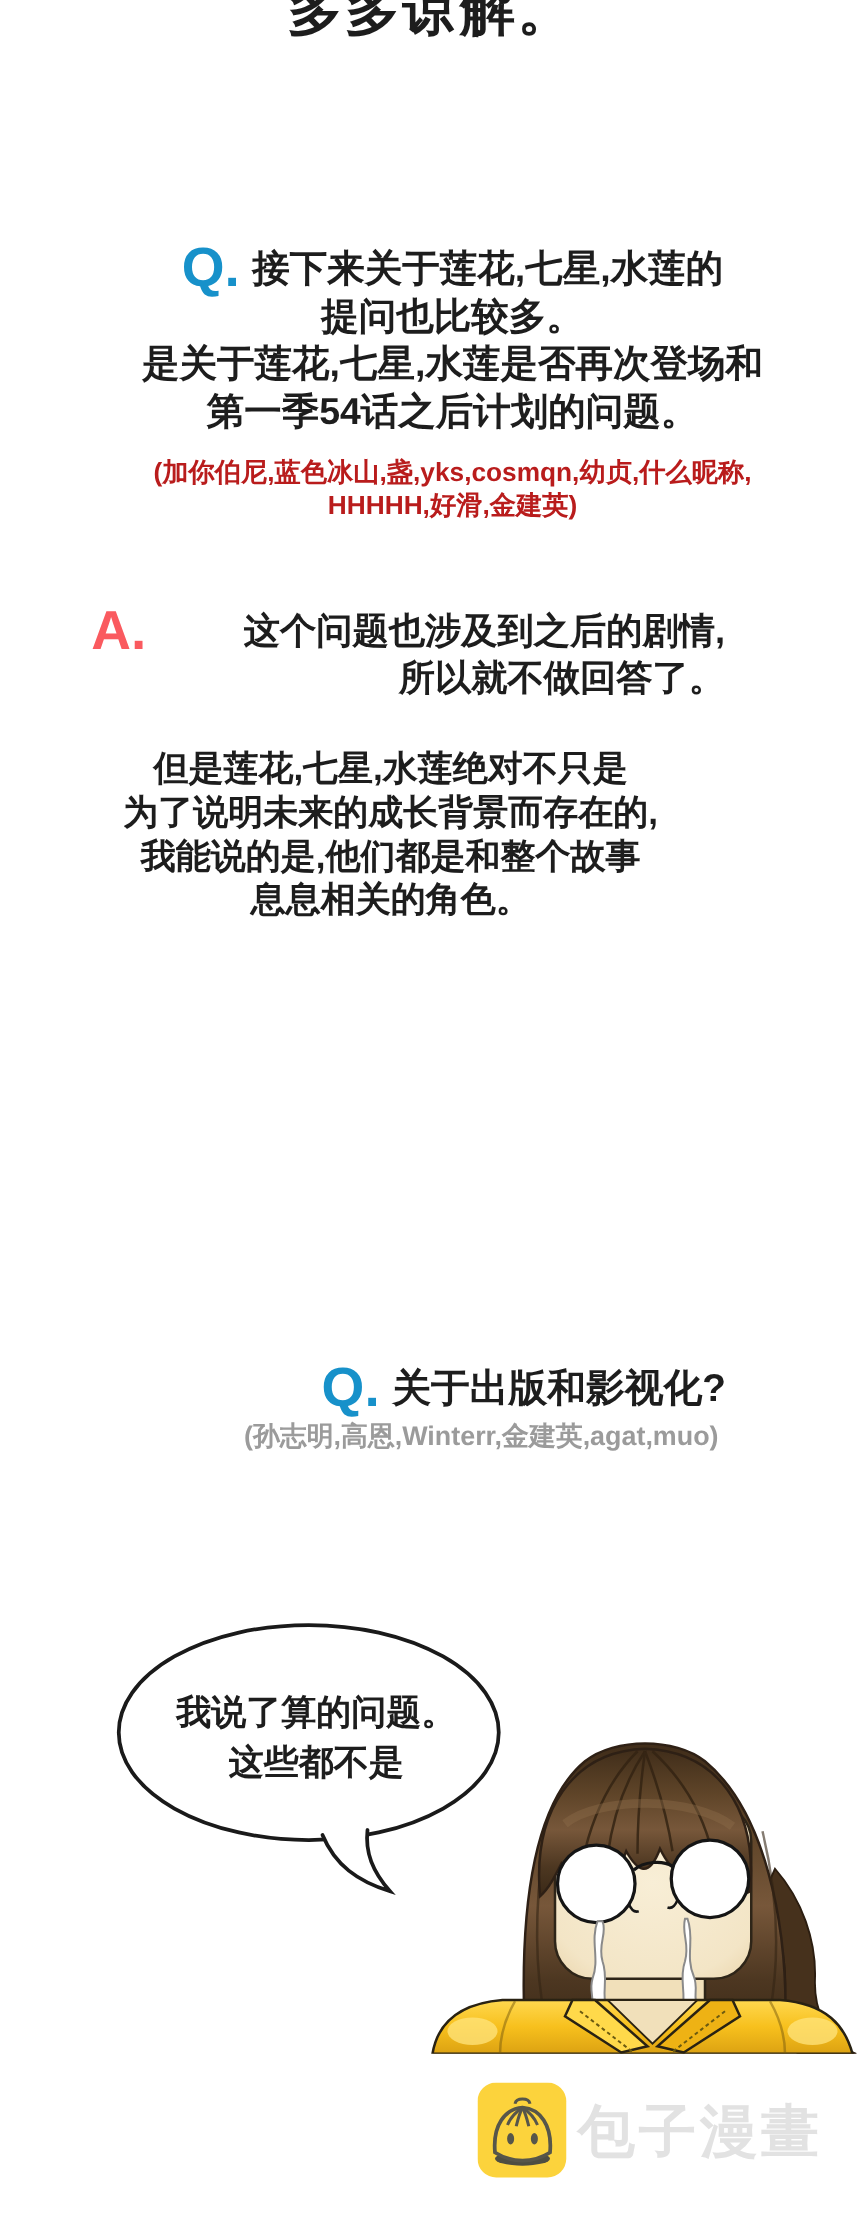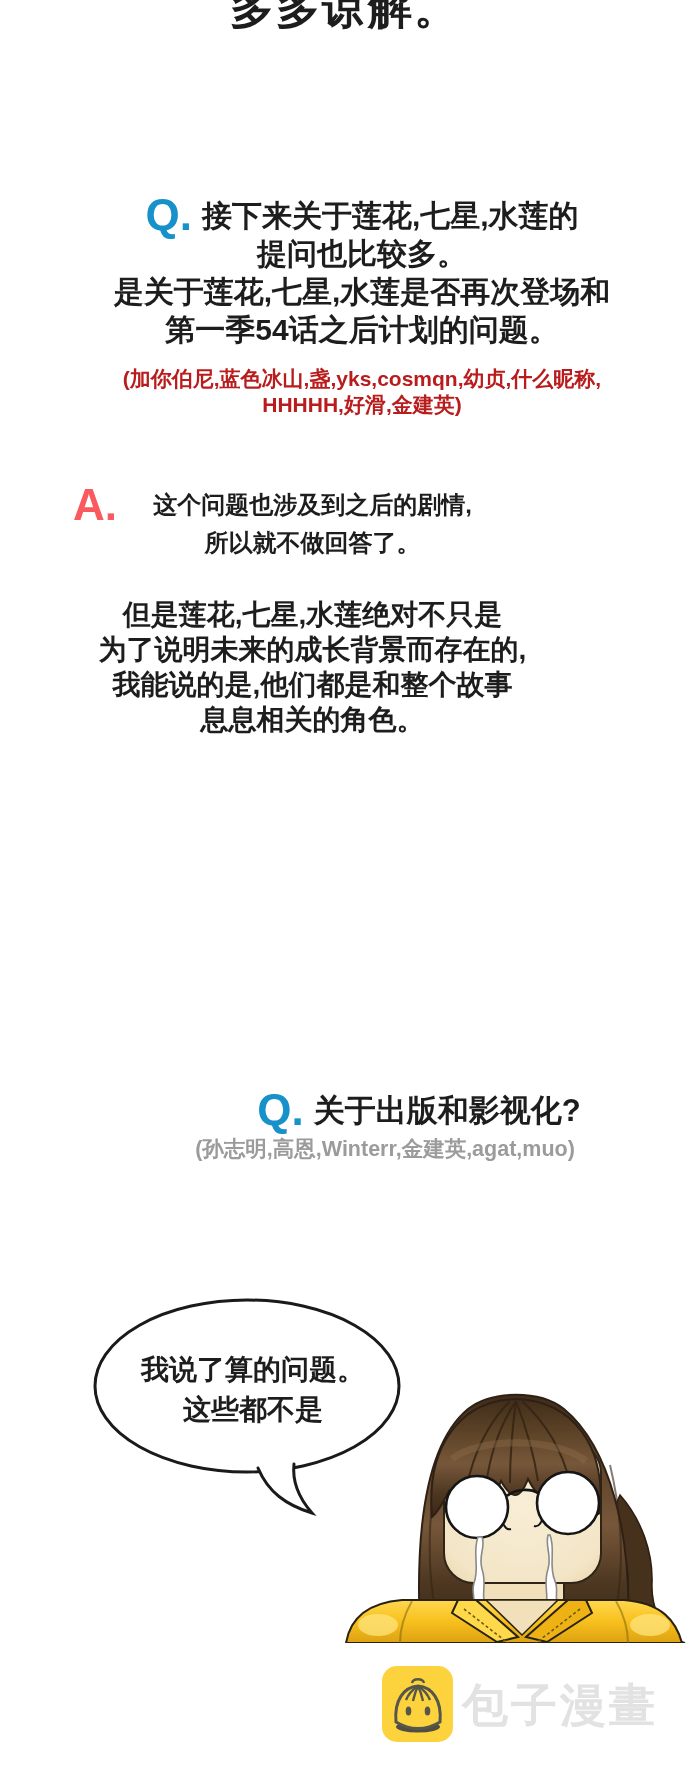--- a/index.html
+++ b/index.html
@@ -23,21 +23,21 @@
   .q2 .line.first { font-size:31px; line-height:42px; transform:translateX(34px); white-space:nowrap; }
   .q-label {
     display:inline-block; font-size:44px; line-height:38px;
     color:#1791ca; vertical-align:-4px; margin-right:10px; font-weight:700;
   }
   .askers { margin-top:17px; font-size:21px; line-height:26px; font-weight:700; color:#b91c1c; }
   .askers.light { margin-top:4px; font-size:21.5px; color:#9b9b9b; }
   
   .a-block { position:absolute; top:486px; left:45px; width:535px; text-align:center; font-weight:700; }
   .a-label { position:absolute; left:28px; top:-3px; font-size:44px; line-height:44px; color:#fa5a5f; font-weight:700; }
-  .a-block .p1 .aline { font-size:24px; line-height:38px; }
+  .a-block .p1 .aline { font-size:29px; line-height:38px;text-align:right; }
   .a-block .p2 { margin-top:35px; }
   .a-block .p2 .aline { font-size:28px; line-height:35px; }
   
   .bubble-svg { position:absolute; left:88px; top:1292px; }
   .bubble-text {
     position:absolute; left:88px; top:1350px; width:330px; text-align:center;
     font-size:28px; line-height:40px; font-weight:700; color:#1d1d1d;
   }
   
   .character-svg { position:absolute; left:340px; top:1385px; }

